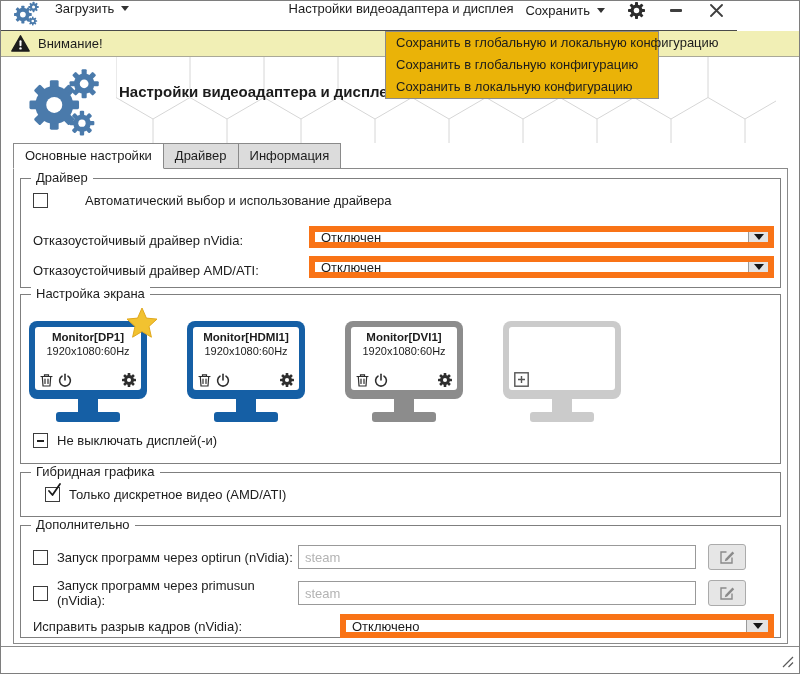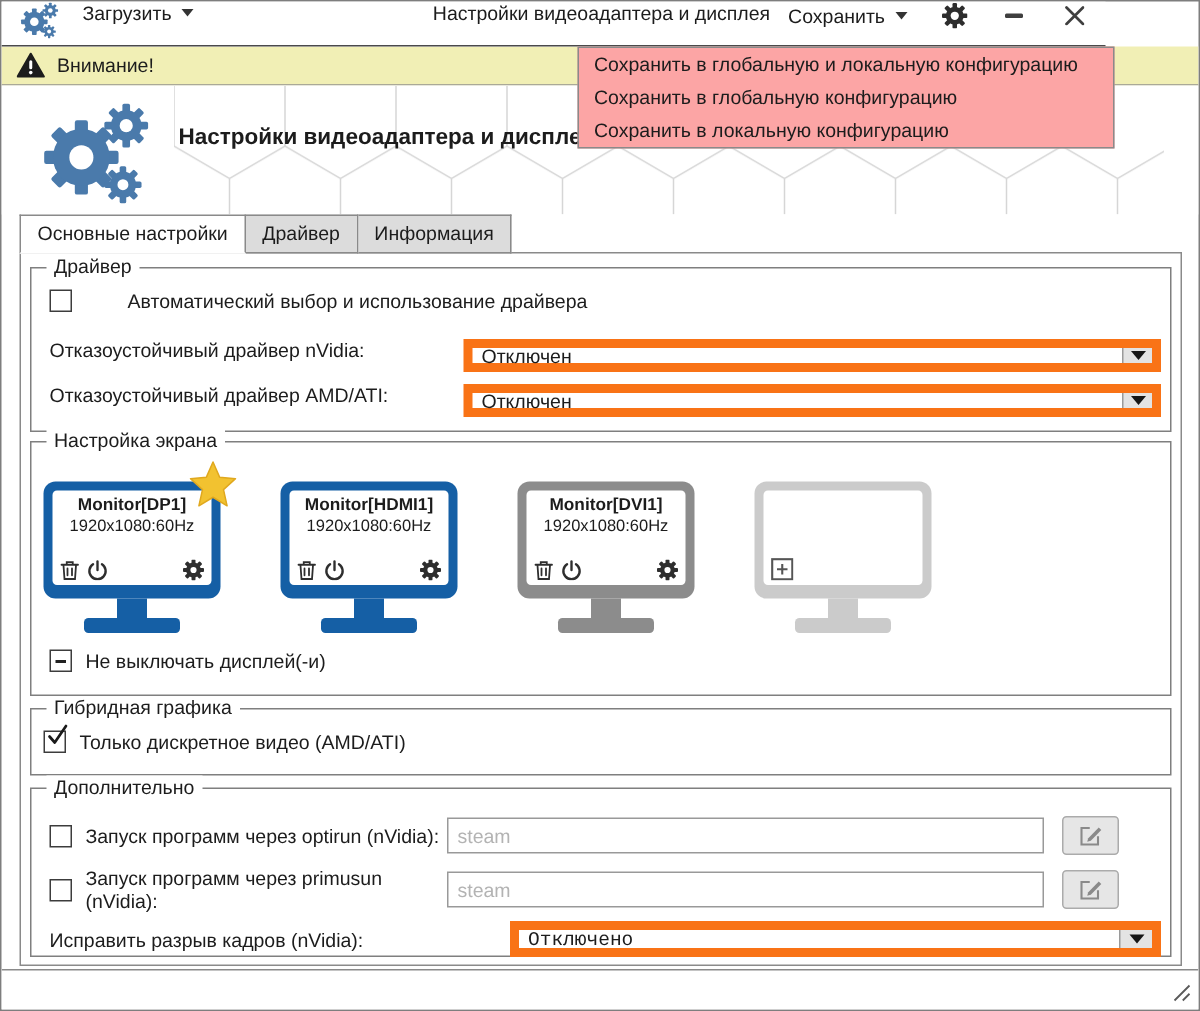--- a/index.html
+++ b/index.html
@@ -18,22 +18,22 @@
     border-right:4.5px solid transparent; border-top:5.5px solid #333; }
   .tb-title { position:absolute; left:180px; width:440px; text-align:center; font-size:13px; }
   .tb-right { margin-left:auto; display:flex; align-items:center; gap:22px; }
   .winbtn { display:flex; align-items:center; justify-content:center; width:18px; height:18px; cursor:pointer; }
   .minbar { width:12px; height:3px; background:#3f3f3f; border-radius:1px; }
   
   .warnbar { position:absolute; top:30px; left:0; width:798px; height:26px;
     background:#f1efb5; border-bottom:1px solid #aaa998;
     display:flex; align-items:center; gap:8px; padding:0 10px; }
   
-  .savemenu { position:absolute; top:30px; left:384px; width:358px;
-    background:#fca5a5; border:1px solid #8a8a8a; z-index:60; }
+  .savemenu { position:absolute; top:30px; left:384px; width:274px;
+    background:#eab308; border:1px solid #8a8a8a; z-index:60; }
   .savemenu .item { height:22px; line-height:22px; padding:0 10px;
     font-size:13px; white-space:nowrap; cursor:pointer; }
   
   .header { position:absolute; top:56px; left:0; width:798px; height:86px; background:#fff; overflow:hidden; }
   .hexbg { position:absolute; left:115px; top:0; width:660px; height:86px; }
   .logo-big { position:absolute; left:22px; top:10px; width:80px; height:70px; }
   .header-title { position:absolute; left:118px; top:26px; font-size:15px; font-weight:bold; }
   .header-sub   { position:absolute; left:118px; top:50px; font-size:13px; }
   
   .tabs { position:absolute; left:12px; top:142px; display:flex; align-items:flex-end; z-index:10; }
@@ -45,21 +45,21 @@
   .panel { position:absolute; left:12px; top:167px; width:775px; height:476px;
     border:1px solid #8a8a8a; background:#fff; z-index:5; }
   .group { position:absolute; left:6px; right:6px; border:1px solid #7f7f7f; background:#fff; }
   .group > .legend { position:absolute; top:-9px; left:10px; background:#fff; padding:0 5px; font-size:13px; }
   .group.driver { top:9px;   height:110px; }
   .group.screen { top:125px; height:170px; }
   .group.hybrid { top:303px; height:45px;  }
   .group.extra  { top:356px; height:113px; }
   
   .cbrow { position:absolute; display:flex; align-items:center; gap:9px; }
-  .formrow { position:absolute; display:flex; align-items:flex-start; }
+  .formrow { position:absolute; display:flex; align-items:flex-end; }
   .cb { width:15px; height:15px; border:1px solid #3c3c3c; background:#fff; position:relative; flex:none; cursor:pointer; }
   .cb.indeterminate::after { content:""; position:absolute; left:3px; right:3px; top:6px; height:2px; background:#222; }
   .cb svg.checkmark { position:absolute; left:1px; top:-5px; overflow:visible; }
   .formlabel { flex:none; }
   .combo { flex:1; height:22px; border:6px solid #f97316; background:#fff;
     position:relative; display:flex; align-items:center; padding-left:6px; cursor:pointer;margin-left:42px; }
   .combo .arrowbox { position:absolute; right:0; top:0; bottom:0; width:20px;
     background:#e3e3e3; border-left:1px solid #9a9a9a;
     display:flex; align-items:center; justify-content:center; }
   .arrow-down { width:0; height:0; border-left:5px solid transparent;
@@ -405,21 +405,21 @@
 
     </div>
     <div class="cbrow" style="left:12px; top:138px;">
       <span class="cb indeterminate"></span>
       <span>Не выключать дисплей(-и)</span>
     </div>
   </div>
 
   <div class="group hybrid">
     <span class="legend">Гибридная графика</span>
-    <div class="cbrow" style="left:8px; top:14px;">
+    <div class="cbrow" style="left:24px; top:14px;">
       <span class="cb checked">
         <svg class="checkmark" width="14" height="14" viewBox="0 0 14 14">
           <path d="M2 8 L5.5 12 L13 1" stroke="#1a1a1a" stroke-width="1.8" fill="none" stroke-linecap="round" stroke-linejoin="round"></path>
         </svg>
       </span>
       <span>Только дискретное видео (AMD/ATI)</span>
     </div>
   </div>
 
   <div class="group extra">
@@ -444,21 +444,21 @@
       <span class="editbtn">
         <svg width="16" height="16" viewBox="0 0 16 16">
           <path d="M13 8.5 V14 H2 V3 h5.5" fill="none" stroke="#8a8a8a" stroke-width="1.4"></path>
           <path d="M6.5 9.8 L13.5 2.6 L15.2 4.3 L8.2 11.5 L5.8 12.2 Z" fill="#8a8a8a"></path>
         </svg>
       </span>
     </div>
 
     <div class="extrarow" style="top:88px; right:6px; height:24px;">
       <span class="formlabel" style="width:265px;">Исправить разрыв кадров (nVidia):</span>
-      <div class="combo" style="height:24px;font-family:Liberation Mono, monospace;">
+      <div class="combo" style="height:24px;">
         <span>Отключено</span>
         <span class="arrowbox" style="width:22px;">
             <span class="arrow-down"></span>
           </span>
       </div>
     </div>
   </div>
 
 </div>
 

